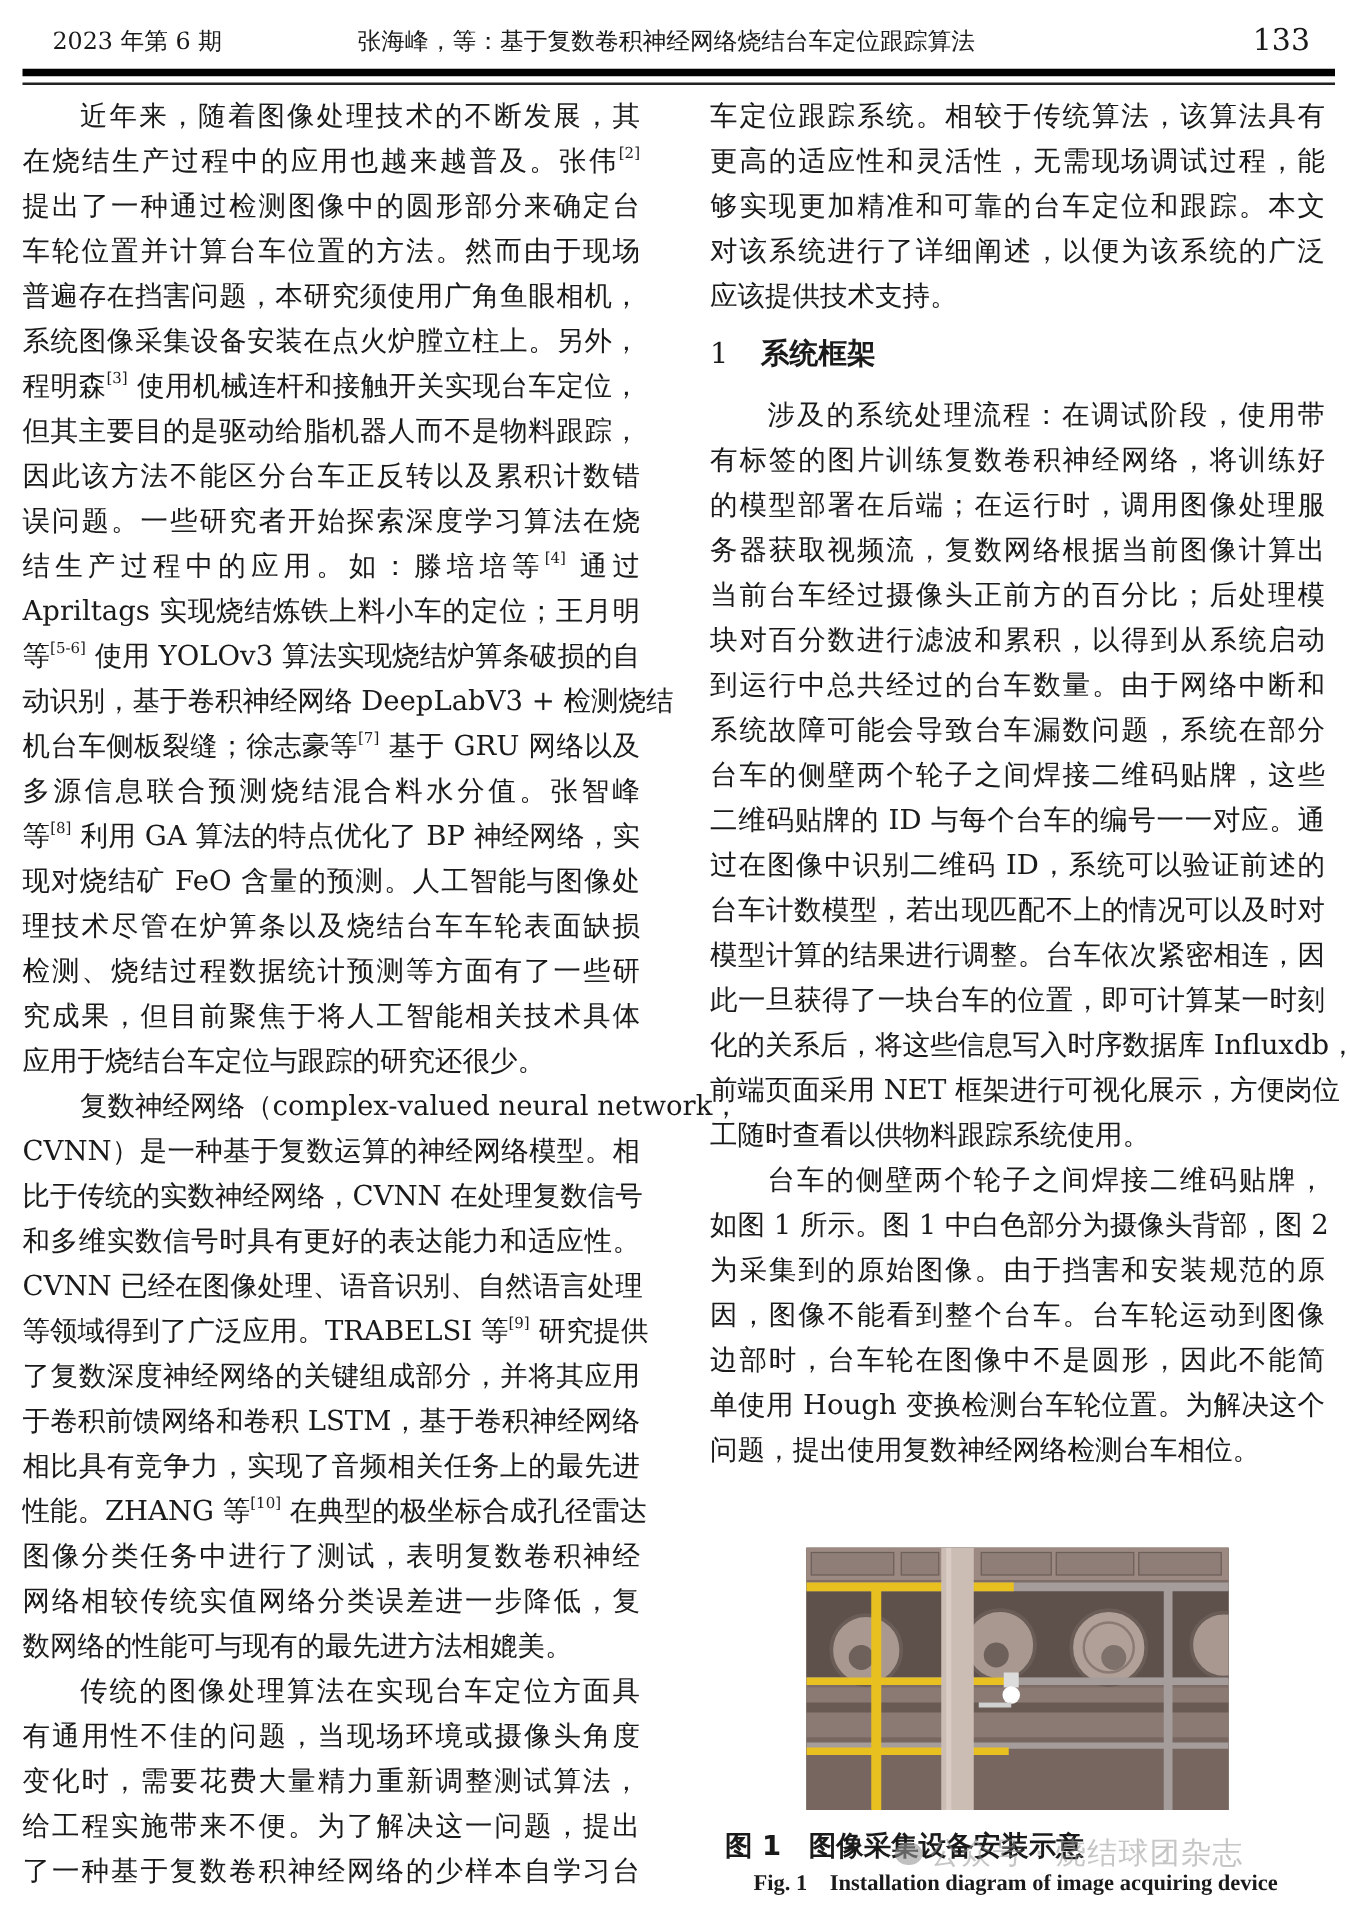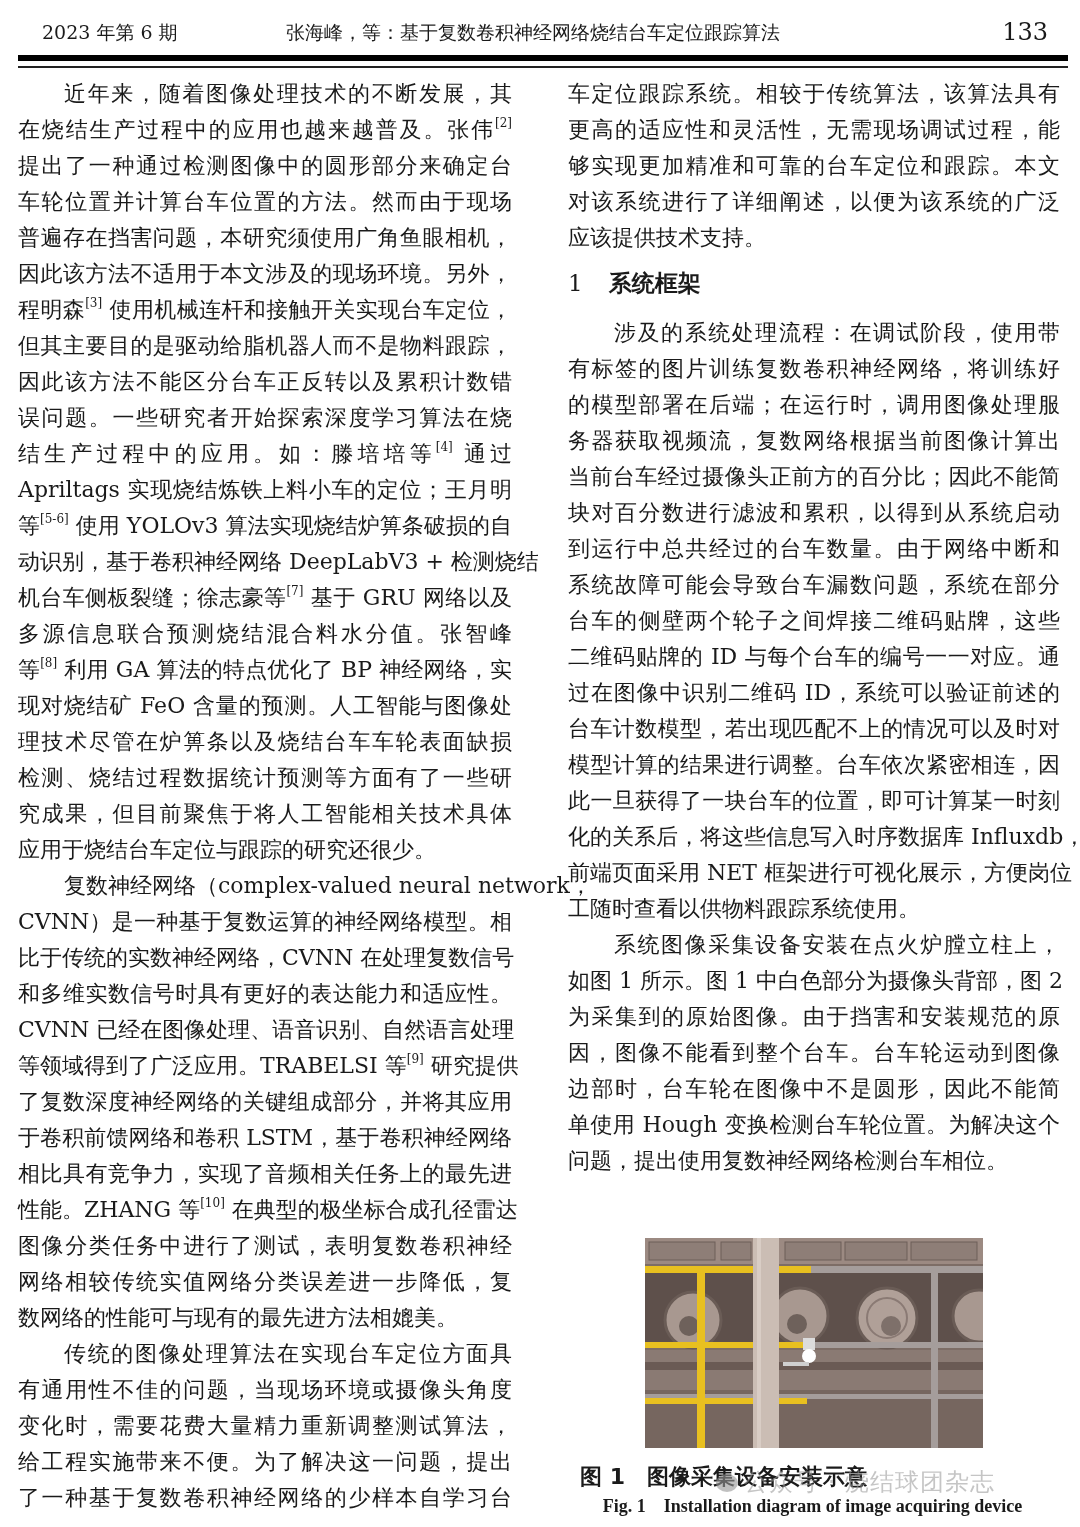--- a/index.html
+++ b/index.html
@@ -66,21 +66,21 @@
   <div class="rule-thick"></div>
   <div class="rule-thin"></div>
 </div>
 
 <div class="col col-left" id="left-col">
     <div class="line indent"><span>近年来，随着图像处理技术的不断发展，其</span></div>
     <div class="line"><span>在烧结生产过程中的应用也越来越普及。张伟</span><sup>[2]</sup></div>
     <div class="line"><span>提出了一种通过检测图像中的圆形部分来确定台</span></div>
     <div class="line"><span>车轮位置并计算台车位置的方法。然而由于现场</span></div>
     <div class="line"><span>普遍存在挡害问题，本研究须使用广角鱼眼相机，</span></div>
-    <div class="line"><span>因此该方法不适用于本文涉及的现场环境。另外，</span></div>
+    <div class="line"><span>系统图像采集设备安装在点火炉膛立柱上。另外，</span></div>
     <div class="line"><span>程明森</span><sup>[3]</sup><span> 使用机械连杆和接触开关实现台车定位，</span></div>
     <div class="line"><span>但其主要目的是驱动给脂机器人而不是物料跟踪，</span></div>
     <div class="line"><span>因此该方法不能区分台车正反转以及累积计数错</span></div>
     <div class="line"><span>误问题。一些研究者开始探索深度学习算法在烧</span></div>
     <div class="line"><span>结生产过程中的应用。如：滕培培等</span><sup>[4]</sup><span> 通过</span></div>
     <div class="line"><span>Apriltags 实现烧结炼铁上料小车的定位；王月明</span></div>
     <div class="line"><span>等</span><sup>[5-6]</sup><span> 使用 YOLOv3 算法实现烧结炉箅条破损的自</span></div>
     <div class="line"><span>动识别，基于卷积神经网络 DeepLabV3 + 检测烧结</span></div>
     <div class="line"><span>机台车侧板裂缝；徐志豪等</span><sup>[7]</sup><span> 基于 GRU 网络以及</span></div>
     <div class="line"><span>多源信息联合预测烧结混合料水分值。张智峰</span></div>
@@ -119,34 +119,34 @@
       <div class="line last"><span>应该提供技术支持。</span></div>
     </div>
   <div class="section-head">
     <span class="num">1</span><span>系统框架</span>
   </div>
   <div id="right-body">
       <div class="line indent"><span>涉及的系统处理流程：在调试阶段，使用带</span></div>
       <div class="line"><span>有标签的图片训练复数卷积神经网络，将训练好</span></div>
       <div class="line"><span>的模型部署在后端；在运行时，调用图像处理服</span></div>
       <div class="line"><span>务器获取视频流，复数网络根据当前图像计算出</span></div>
-      <div class="line"><span>当前台车经过摄像头正前方的百分比；因此不能简</span></div>
+      <div class="line"><span>当前台车经过摄像头正前方的百分比；后处理模</span></div>
       <div class="line"><span>块对百分数进行滤波和累积，以得到从系统启动</span></div>
       <div class="line"><span>到运行中总共经过的台车数量。由于网络中断和</span></div>
       <div class="line"><span>系统故障可能会导致台车漏数问题，系统在部分</span></div>
       <div class="line"><span>台车的侧壁两个轮子之间焊接二维码贴牌，这些</span></div>
       <div class="line"><span>二维码贴牌的 ID 与每个台车的编号一一对应。通</span></div>
       <div class="line"><span>过在图像中识别二维码 ID，系统可以验证前述的</span></div>
       <div class="line"><span>台车计数模型，若出现匹配不上的情况可以及时对</span></div>
       <div class="line"><span>模型计算的结果进行调整。台车依次紧密相连，因</span></div>
       <div class="line"><span>此一旦获得了一块台车的位置，即可计算某一时刻</span></div>
       <div class="line"><span>化的关系后，将这些信息写入时序数据库 Influxdb，</span></div>
       <div class="line"><span>前端页面采用 NET 框架进行可视化展示，方便岗位</span></div>
       <div class="line last"><span>工随时查看以供物料跟踪系统使用。</span></div>
-      <div class="line indent"><span>系统图像采集设备安装在点火炉膛立柱上，</span></div>
+      <div class="line indent"><span>台车的侧壁两个轮子之间焊接二维码贴牌，</span></div>
       <div class="line"><span>如图 1 所示。图 1 中白色部分为摄像头背部，图 2</span></div>
       <div class="line"><span>为采集到的原始图像。由于挡害和安装规范的原</span></div>
       <div class="line"><span>因，图像不能看到整个台车。台车轮运动到图像</span></div>
       <div class="line"><span>边部时，台车轮在图像中不是圆形，因此不能简</span></div>
       <div class="line"><span>单使用 Hough 变换检测台车轮位置。为解决这个</span></div>
       <div class="line last"><span>问题，提出使用复数神经网络检测台车相位。</span></div>
     </div>
 </div>
 
 <div class="figure">

